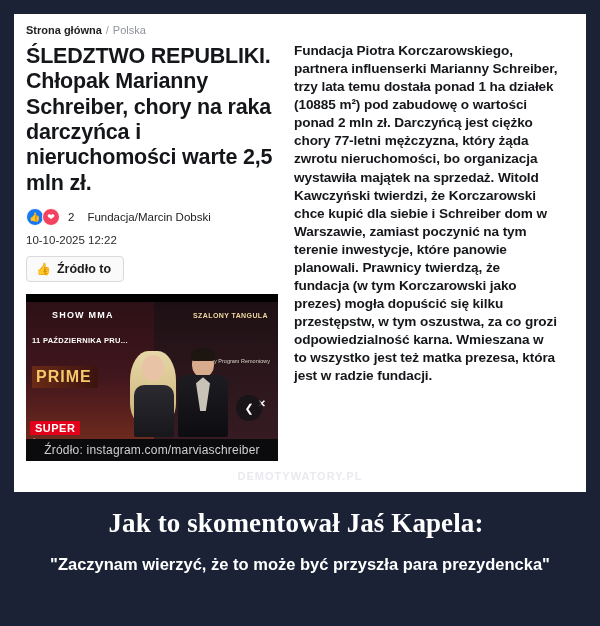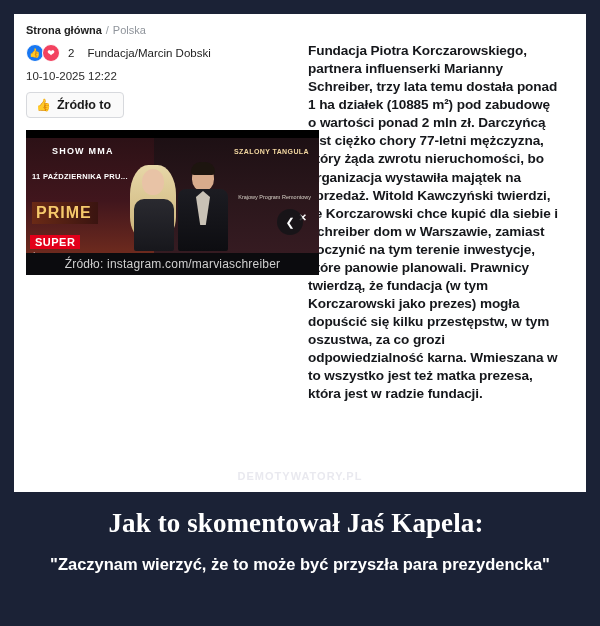--- a/index.html
+++ b/index.html
@@ -25,21 +25,20 @@
 
   
   .card {
     position: relative;
     background: #ffffff;
     width: 572px;
     height: 478px;
     box-sizing: border-box;
     padding: 10px 12px 0 12px;
     display: flex;
-    gap: 14px;
     overflow: hidden;
   }
 
   .col-left {
     width: 252px;
     flex: 0 0 252px;
   }
   .col-right {
     flex: 1 1 auto;
     padding-top: 2px;
@@ -127,24 +126,23 @@
   }
   .thumb {
     font-size: 12px;
     line-height: 1;
   }
 
   
   .media {
     position: relative;
     width: 252px;
-    height: 145px;
+    height: 167px;
     background: #14532d;
     overflow: hidden;
-    padding-left: 41px;
   }
   .media-strip-top {
     position: absolute;
     left: 0; right: 0; top: 0;
     height: 8px;
     background: #000;
   }
   .media-bg {
     position: absolute;
     inset: 8px 0 0 0;
@@ -405,20 +403,21 @@
 <div class="page">
 
   <div class="card">
 
     <div class="col-left">
 
       <div class="breadcrumb">
         <span class="crumb-home">Strona główna</span><span class="sep">/</span><span class="crumb-current">Polska</span>
       </div>
 
+      <h1 class="headline">ŚLEDZTWO REPUBLIKI. Chłopak Marianny Schreiber, chory na raka darczyńca i nieruchomości warte 2,5 mln zł.</h1>
 
       <div class="reactions">
         <span class="react-bubble react-like">👍</span>
         <span class="react-bubble react-love">❤</span>
         <span class="react-count">2</span>
         <span class="byline">Fundacja/Marcin Dobski</span>
       </div>
 
       <div class="timestamp">10-10-2025 12:22</div>
 

